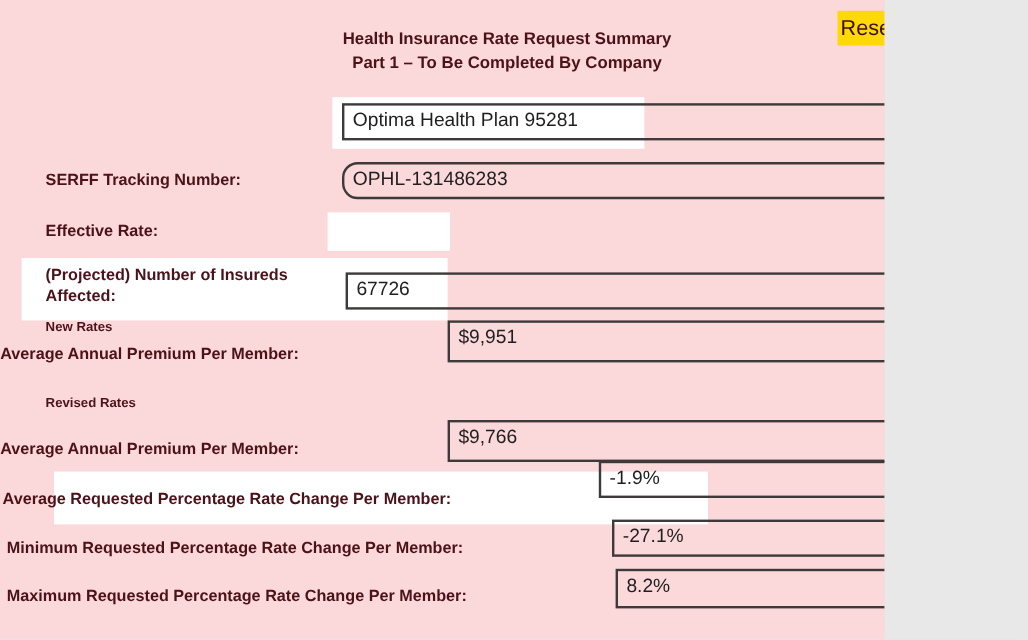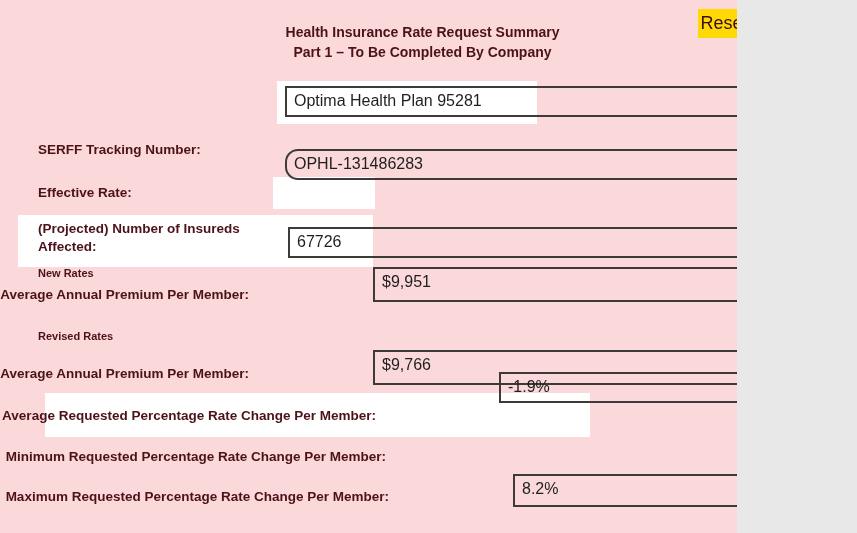--- a/index.html
+++ b/index.html
@@ -92,32 +92,33 @@
   <div class="hl" style="left:277px; top:81px;  width:260px; height:43px;"></div>
   <div class="hl" style="left:273px; top:177px; width:102px; height:32px;"></div>
   <div class="hl" style="left:18px;  top:215px; width:355px; height:52px;"></div>
   <div class="hl" style="left:45px;  top:393px; width:545px; height:44px;"></div>
 
   <div class="label" style="left:38px; top:141px;">SERFF Tracking Number:</div>
   <div class="label" style="left:38px; top:184px;">Effective Rate:</div>
   <div class="label wrap" style="left:38px; top:220px; width:248px;">(Projected) Number of Insureds Affected:</div>
 
   <div class="field" style="left:285px; top:86px;  width:535px; height:31px;">Optima Health Plan 95281</div>
-  <div class="field" style="left:285px; top:149px; width:536px; height:31px;border-radius:13px;">OPHL-131486283</div>
+  <div class="field" style="left:285px; top:135px; width:536px; height:31px;border-radius:13px;">OPHL-131486283</div>
   <div class="field" style="left:288px; top:227px; width:536px; height:31px;">67726</div>
 
   <div class="heading" style="left:38px; top:267px;">New Rates</div>
   <div class="label right" style="right:488px; top:286px;">Average Annual Premium Per Member:</div>
   <div class="field" style="left:373px; top:267px; width:449px; height:35px;">$9,951</div>
 
   <div class="heading" style="left:38px; top:330px;">Revised Rates</div>
   <div class="label right" style="right:488px; top:365px;">Average Annual Premium Per Member:</div>
   <div class="field" style="left:373px; top:350px; width:449px; height:35px;">$9,766</div>
 
   <div class="label right" style="right:361px; top:407px;">Average Requested Percentage Rate Change Per Member:</div>
-  <div class="field" style="left:499px; top:372px; width:329px; height:31px;">-1.9%</div>
+  <div class="field" style="left:499px; top:384px; width:329px; height:31px;">-1.9%</div>
 
   <div class="label right" style="right:351px; top:448px;">Minimum Requested Percentage Rate Change Per Member:</div>
+  <div class="field" style="left:510px; top:433px; width:319px; height:31px;">-27.1%</div>
 
   <div class="label right" style="right:348px; top:488px;">Maximum Requested Percentage Rate Change Per Member:</div>
   <div class="field" style="left:513px; top:474px; width:315px; height:33px;">8.2%</div>
 
 </div>
 
 </body></html>

